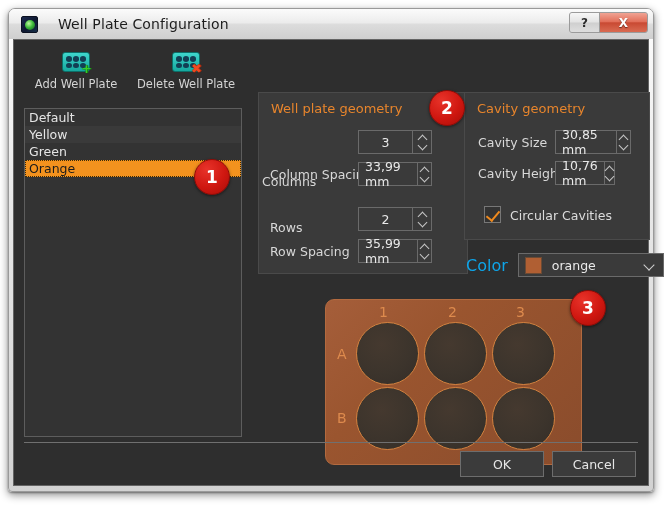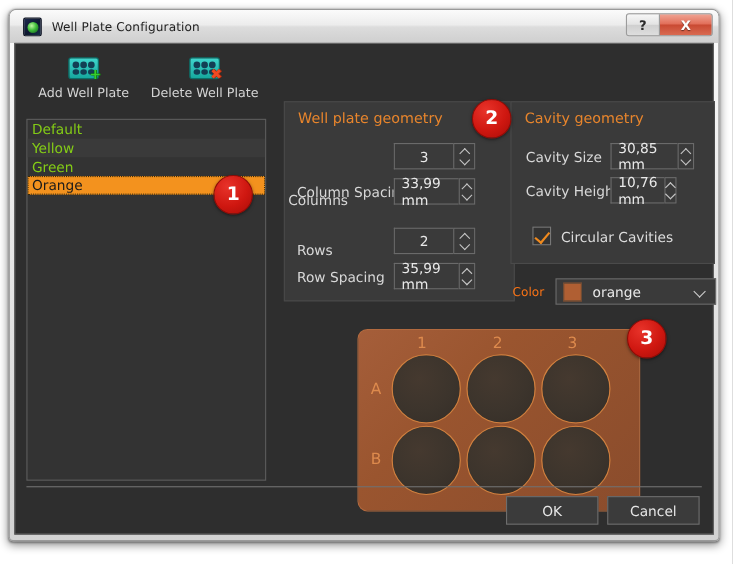--- a/index.html
+++ b/index.html
@@ -37,21 +37,21 @@
     border: 1px solid #0a1020;
     overflow: hidden;
     flex: 0 0 auto;
   }
   #app-icon::after {
     content: ""; position: absolute; left: 3px; top: 3px;
     width: 10px; height: 10px; border-radius: 50%;
     background: radial-gradient(circle at 38% 35%, #bdf7a0 0%, #3fbd3a 45%, #0d4d1e 100%);
   }
   #title-text {
-    margin-left: 9px; font-size: 11px; color: #1d1d1d;
+    margin-left: 20px; font-size: 14px; color: #1d1d1d;
     letter-spacing: .1px; white-space: nowrap;
   }
   #win-buttons {
     position: absolute; right: 5px; top: 3px;
     display: flex; height: 21px;
     border: 1px solid #9b9b9b; border-radius: 3px; overflow: hidden;
     background: #bfbfbf;
   }
   .win-btn {
     width: 30px; height: 100%;
@@ -102,21 +102,21 @@
   .badge-plus { color: #35cf2a; text-shadow: 0 0 1px #0a3d06, 1px 0 0 #1a8a14; }
   .badge-x   { color: #f04a22; text-shadow: 0 0 1px #5a1404, 1px 0 0 #b22d10; }
   .tool-label { font-size: 11.5px; color: #d4d4d4; white-space: nowrap; }
 
   #plate-list {
     position: absolute; left: 0; top: 60px; right: 0; bottom: 0;
     background: #333333; border: 1px solid #5d5d5d; overflow: hidden;
   }
   .list-row {
     height: 17px; line-height: 17px; padding-left: 4px;
-    font-size: 12.5px; color: #84cc16; white-space: nowrap;
+    font-size: 12.5px; color: #e5e5e5; white-space: nowrap;
   }
   .list-row.alt { background: #3a3a3a; }
   .list-row.selected {
     background: #f3921e; color: #1b1b1b;
     outline: 1px dotted #3a2a0a; outline-offset: -1px;
   }
 
   
   .group {
     position: absolute; background: #3a3a3a;
@@ -174,21 +174,21 @@
   .cbox::after {
     content: ""; position: absolute; left: 4px; top: 1px;
     width: 6px; height: 11px;
     border-right: 2.6px solid #f08a1e; border-bottom: 2.6px solid #f08a1e;
     transform: rotate(40deg);
   }
   #chk-label { font-size: 12.5px; color: #dcdcdc; }
 
   
   #color-row { position: absolute; left: 452px; top: 213px; display: flex; align-items: center; gap: 10px; }
-  #color-label { font-size: 11px; color: #f97316; }
+  #color-label { font-size: 16px; color: #0ea5e9; }
   #color-combo {
     width: 146px; height: 24px; background: #3a3a3a;
     border: 1px solid #6a6a6a; display: flex; align-items: center;
     padding: 0 6px; gap: 10px; position: relative;
   }
   #color-swatch { width: 17px; height: 17px; border: 1px solid #6b4a34; }
   #color-name { font-size: 12.5px; color: #e9e9e9; flex: 1 1 auto; }
   #combo-chev {
     width: 11px; height: 7px; position: relative; margin-right: 2px;
   }

